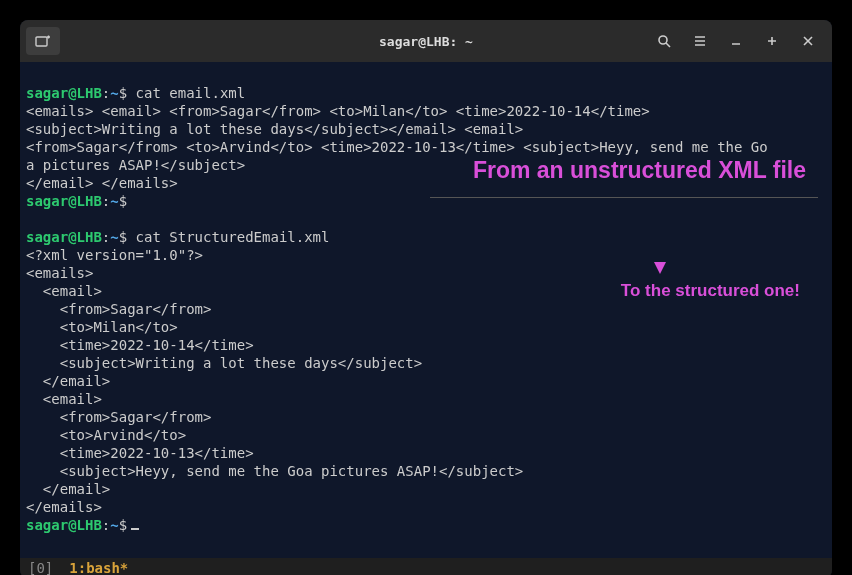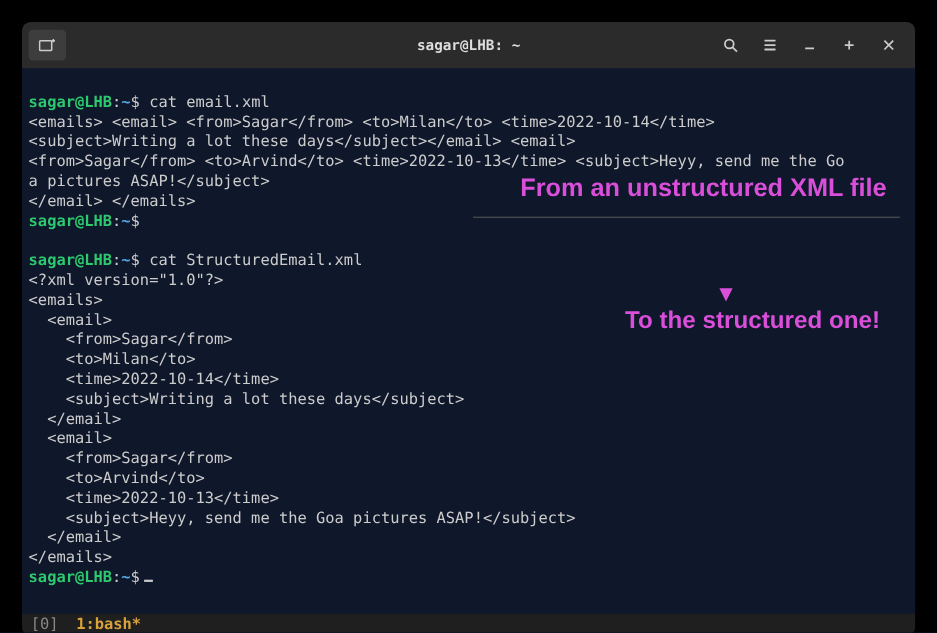--- a/index.html
+++ b/index.html
@@ -88,21 +88,21 @@
     font-family: -apple-system, 'Segoe UI', sans-serif;
     font-size: 23px;
     font-weight: 700;
   }
   .anno2 {
     position: absolute;
     top: 220px;
     right: 32px;
     color: #d94fd9;
     font-family: -apple-system, 'Segoe UI', sans-serif;
-    font-size: 22px;
+    font-size: 17px;
     font-weight: 700;
   }
   .arrow {
     position: absolute;
     top: 124px;
     left: 630px;
   }
   .statusbar {
     position: absolute;
     bottom: 0;

